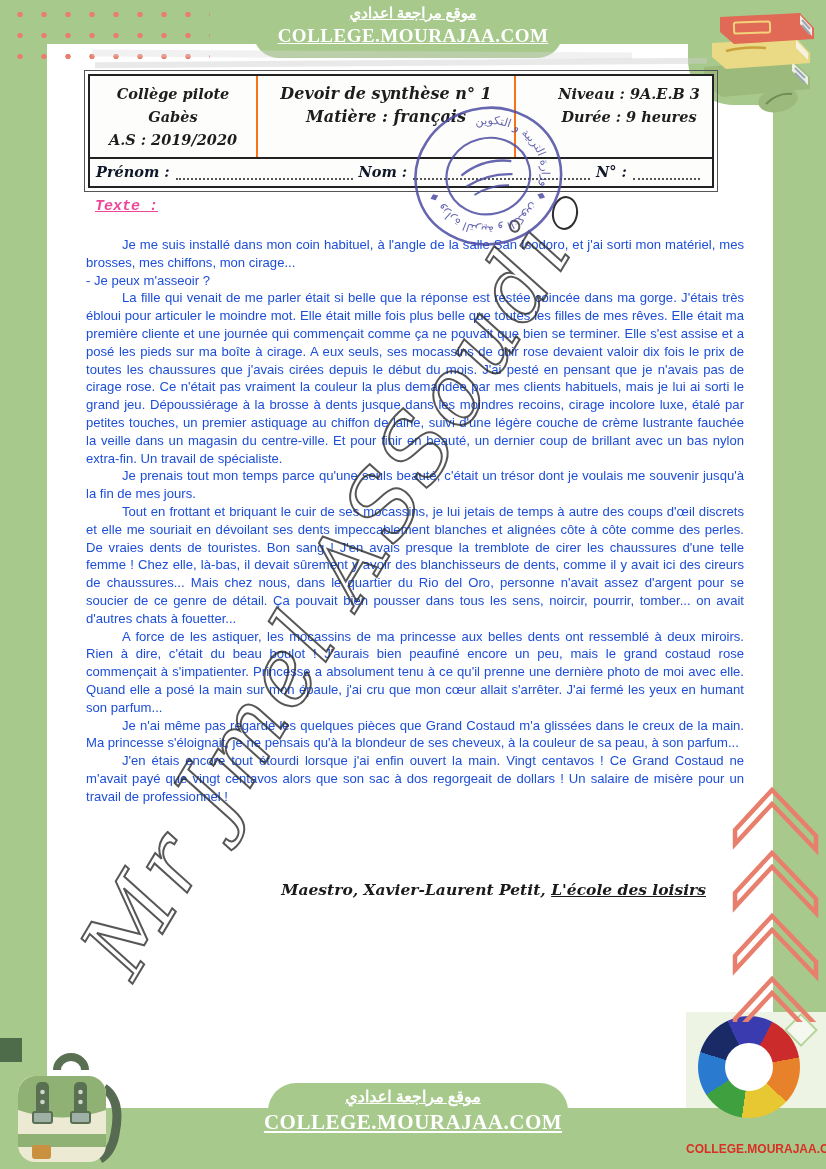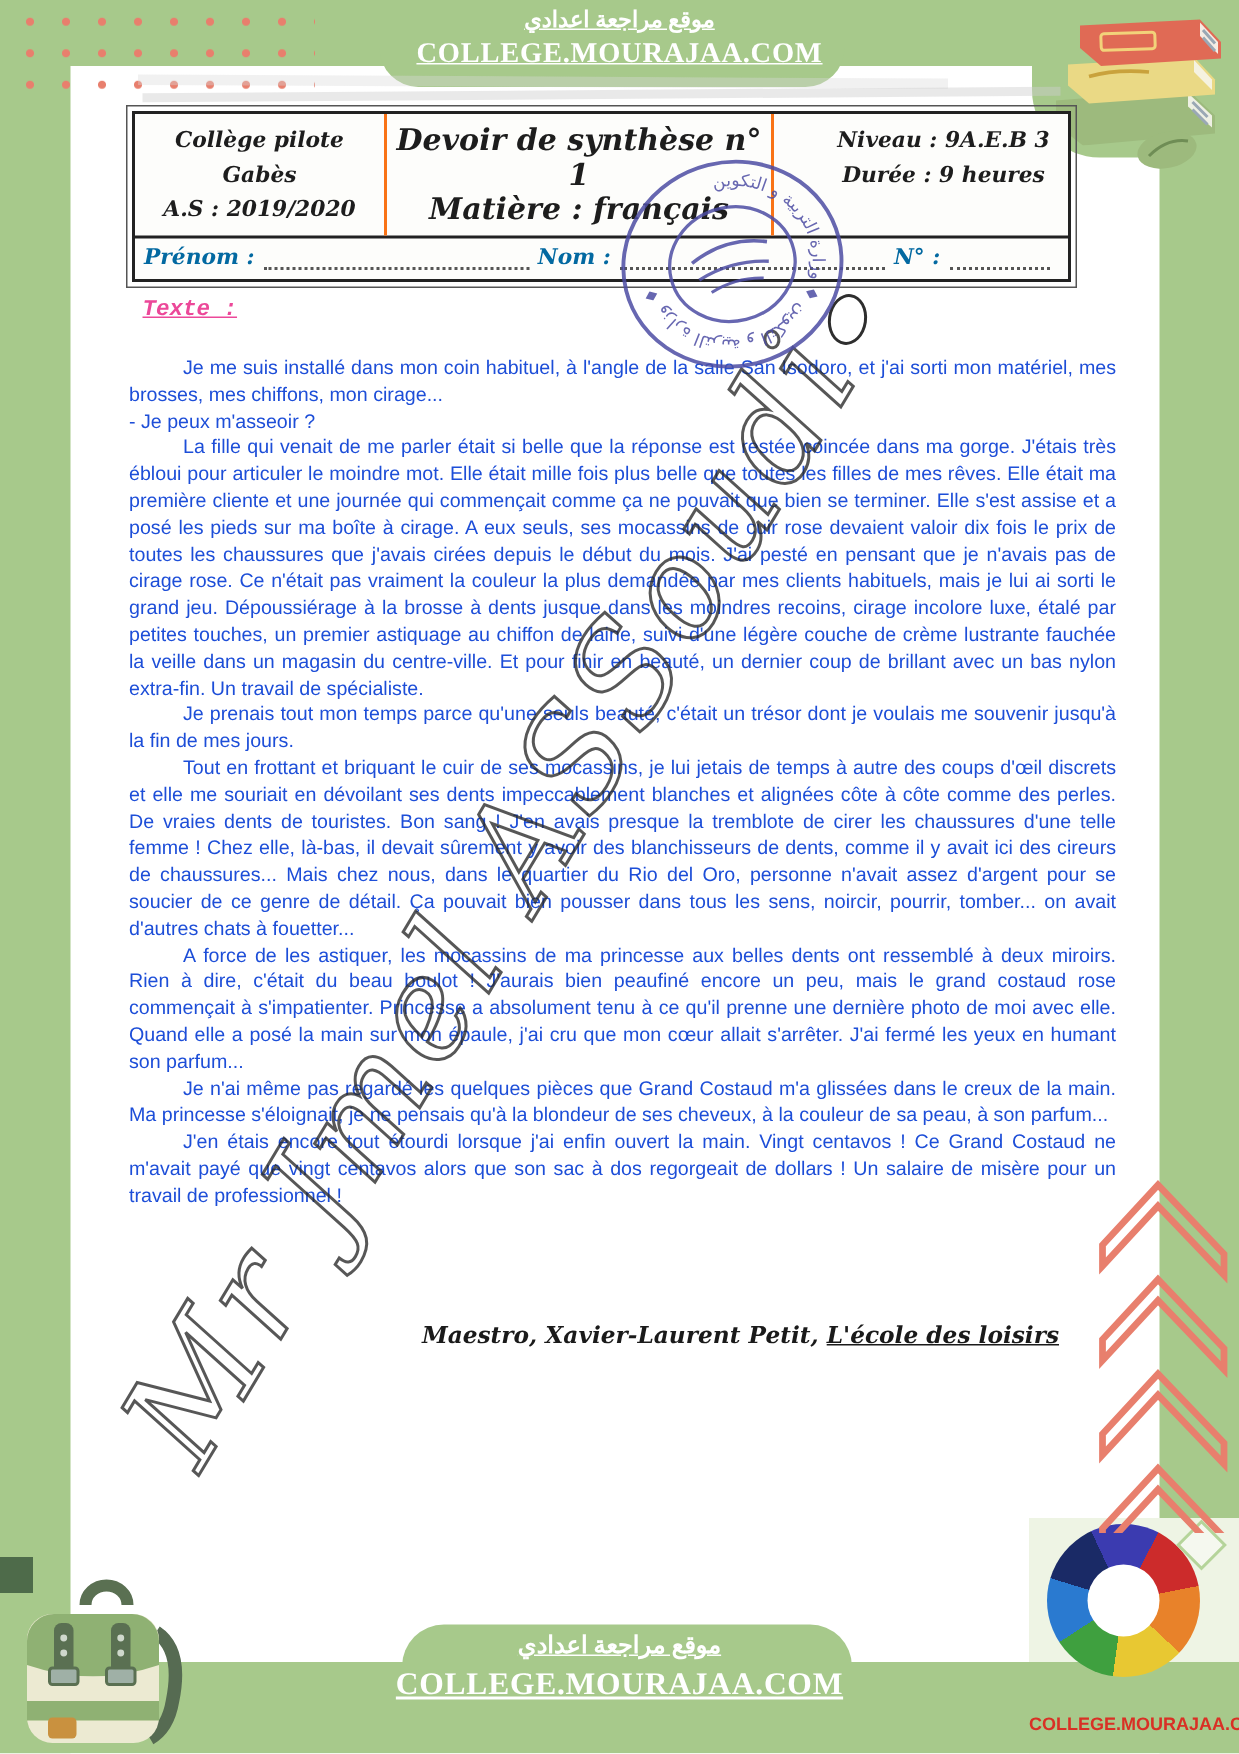--- a/index.html
+++ b/index.html
@@ -30,24 +30,24 @@
   
   .smudge1{position:absolute;left:95px;top:60px;width:612px;height:6px;background:#cfcfcf;opacity:.45;transform:rotate(-.4deg);}
   .smudge2{position:absolute;left:92px;top:51px;width:540px;height:7px;background:#dadada;opacity:.38;transform:rotate(.3deg);}
 
   
   .exam-table{position:absolute;left:88px;top:74px;width:622px;border:2px solid #222;outline:1.5px solid #555;outline-offset:3px;background:#fdfdfb;}
   .exam-table .row-top{display:flex;}
   .cell{border-right:2px solid #f97316;padding:6px 4px;text-align:center;
     font-family:"DejaVu Serif",serif;font-style:italic;font-weight:bold;color:#1d1d1d;font-size:14.5px;line-height:23px;}
   .cell-school{width:158px;}
-  .cell-exam{width:248px;font-size:20px;}
+  .cell-exam{width:248px;font-size:16px;}
   .cell-meta{flex:1;border-right:none;padding-left:34px;}
   .row-names{display:flex;align-items:flex-end;border-top:2px solid #222;padding:4px 6px 6px 6px;
-    font-family:"DejaVu Serif",serif;font-style:italic;font-weight:bold;font-size:14.5px;color:#0369a1;}
+    font-family:"DejaVu Serif",serif;font-style:italic;font-weight:bold;font-size:14.5px;color:#0f172a;}
   .leader{flex:1;border-bottom:2px dotted #555;height:13px;margin:0 6px;}
   .leader.small{flex:.38;}
 
   
   .stamp{position:absolute;left:403px;top:103px;opacity:.85;transform:rotate(-14deg);z-index:6;}
 
   
   .texte-label{position:absolute;left:95px;top:198px;font-family:Liberation Mono, monospace;font-style:italic;font-weight:bold;font-size:15px;text-decoration:underline;color:#ec4899;}
   .body-text{position:absolute;left:86px;top:236px;width:658px;font-size:13.1px;line-height:17.8px;color:#1d4ed8;text-align:justify;}
   .body-text p{margin:0;text-indent:36px;}

